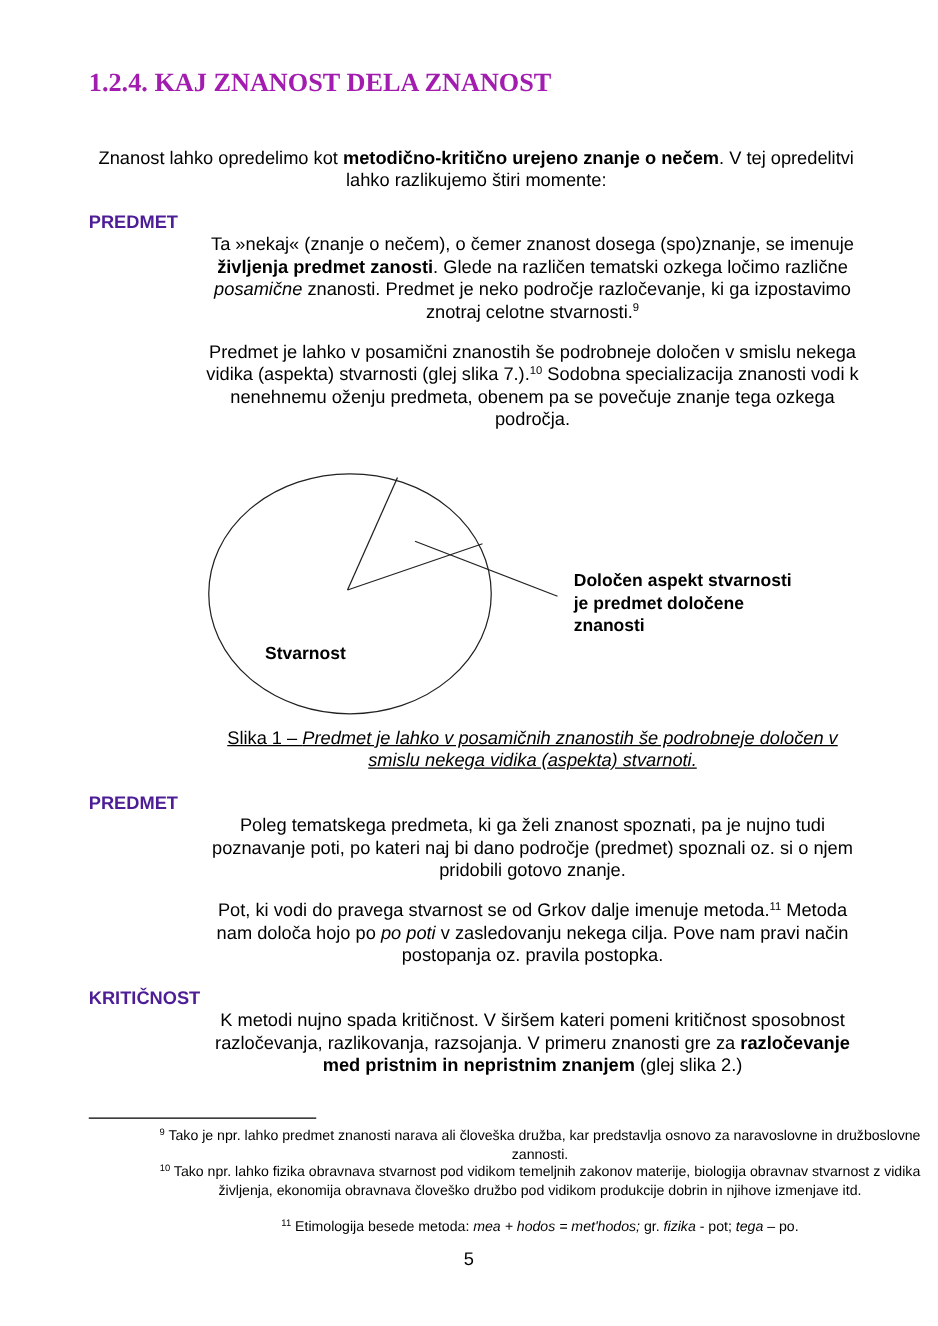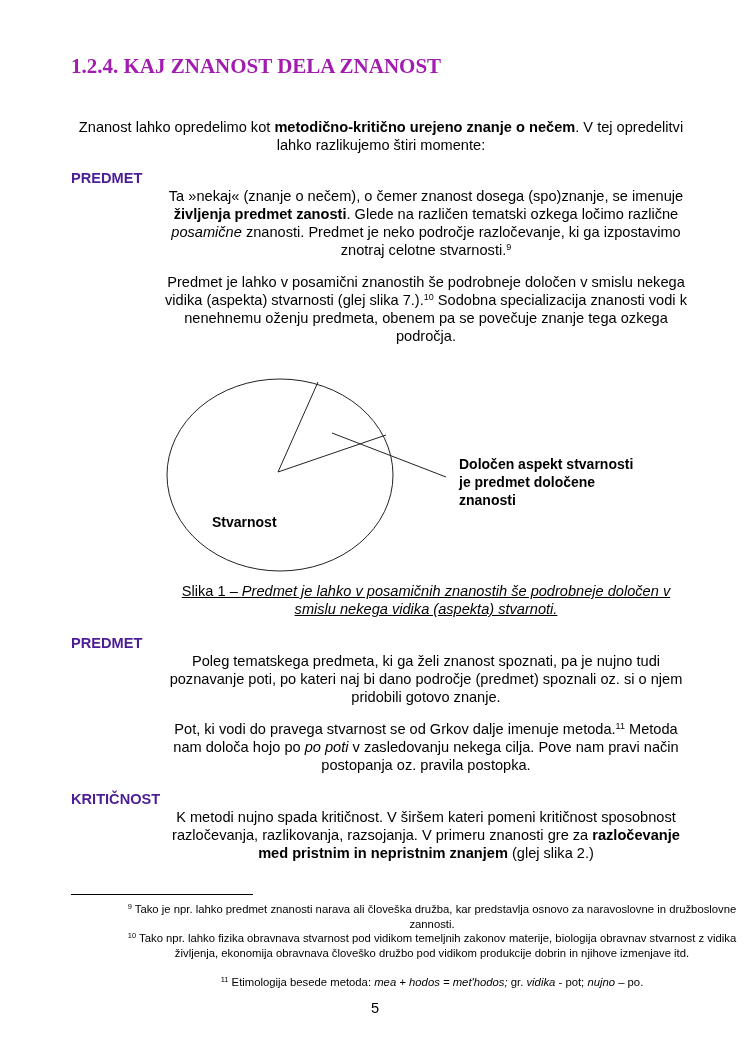--- a/index.html
+++ b/index.html
@@ -52,15 +52,15 @@
 <div class="abs label" style="top:635px">PREDMET</div>
 <p class="abs indent" style="top:652px">Poleg tematskega predmeta, ki ga želi znanost spoznati, pa je nujno tudi poznavanje poti, po kateri naj bi dano področje (predmet) spoznali oz. si o njem pridobili gotovo znanje.</p>
 <p class="abs indent" style="top:720px"><span>Pot, ki vodi do pravega stvarnost se od Grkov dalje imenuje metoda.</span><sup>11</sup><span> Metoda nam določa hojo po </span><i>po poti</i><span> v zasledovanju nekega cilja. Pove nam pravi način postopanja oz. pravila postopka.</span></p>
 
 <div class="abs label" style="top:791px">KRITIČNOST</div>
 <p class="abs indent" style="top:808px"><span>K metodi nujno spada kritičnost. V širšem kateri pomeni kritičnost sposobnost razločevanja, razlikovanja, razsojanja. V primeru znanosti gre za </span><b>razločevanje med pristnim in nepristnim znanjem</b><span> (glej slika 2.)</span></p>
 
 <div class="abs fn-rule"></div>
 <p class="abs fn" style="top:902px"><sup>9</sup><span> Tako je npr. lahko predmet znanosti narava ali človeška družba, kar predstavlja osnovo za naravoslovne in družboslovne zannosti.</span></p>
 <p class="abs fn" style="top:931px"><sup>10</sup><span> Tako npr. lahko fizika obravnava stvarnost pod vidikom temeljnih zakonov materije, biologija obravnav stvarnost z vidika življenja, ekonomija obravnava človeško družbo pod vidikom produkcije dobrin in njihove izmenjave itd.</span></p>
-<p class="abs fn" style="top:975px"><sup>11</sup><span> Etimologija besede metoda: </span><i>mea + hodos = met'hodos;</i><span> gr. </span><i>vidika</i><span>  - pot; </span><i>nujno</i><span> – po.</span></p>
+<p class="abs fn" style="top:975px"><sup>11</sup><span> Etimologija besede metoda: </span><i>mea + hodos = met'hodos;</i><span> gr. </span><i>fizika</i><span>  - pot; </span><i>tega</i><span> – po.</span></p>
 
 <div class="abs pagenum">5</div>
 
 </body></html>

